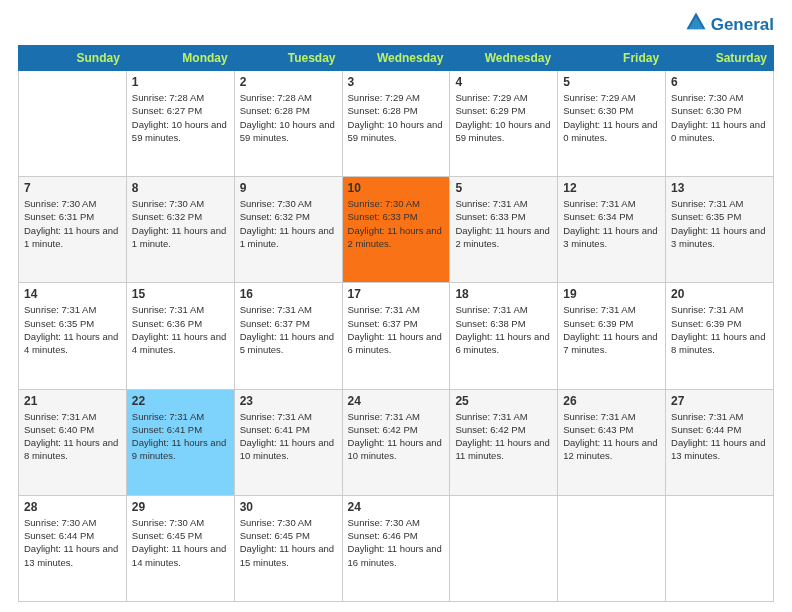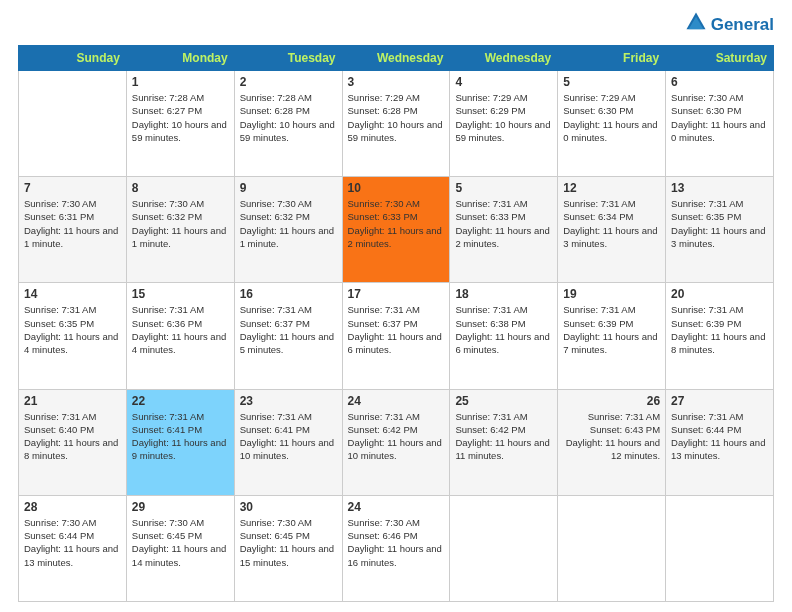--- a/index.html
+++ b/index.html
@@ -227,21 +227,21 @@
             <div class="day-detail">Sunrise: 7:31 AM<br>Sunset: 6:41 PM<br>Daylight: 11 hours and 10 minutes.</div>
           </td>
           <td style="background: rgb(245, 245, 245);">
             <div class="day-num">24</div>
             <div class="day-detail">Sunrise: 7:31 AM<br>Sunset: 6:42 PM<br>Daylight: 11 hours and 10 minutes.</div>
           </td>
           <td style="background: rgb(245, 245, 245);">
             <div class="day-num">25</div>
             <div class="day-detail">Sunrise: 7:31 AM<br>Sunset: 6:42 PM<br>Daylight: 11 hours and 11 minutes.</div>
           </td>
-          <td style="background: rgb(245, 245, 245); text-align: right;">
+          <td style="background: rgb(245, 245, 245);">
             <div class="day-num">26</div>
             <div class="day-detail">Sunrise: 7:31 AM<br>Sunset: 6:43 PM<br>Daylight: 11 hours and 12 minutes.</div>
           </td>
           <td style="background: rgb(245, 245, 245);">
             <div class="day-num">27</div>
             <div class="day-detail">Sunrise: 7:31 AM<br>Sunset: 6:44 PM<br>Daylight: 11 hours and 13 minutes.</div>
           </td>
         </tr>
         <tr>
           <td>

